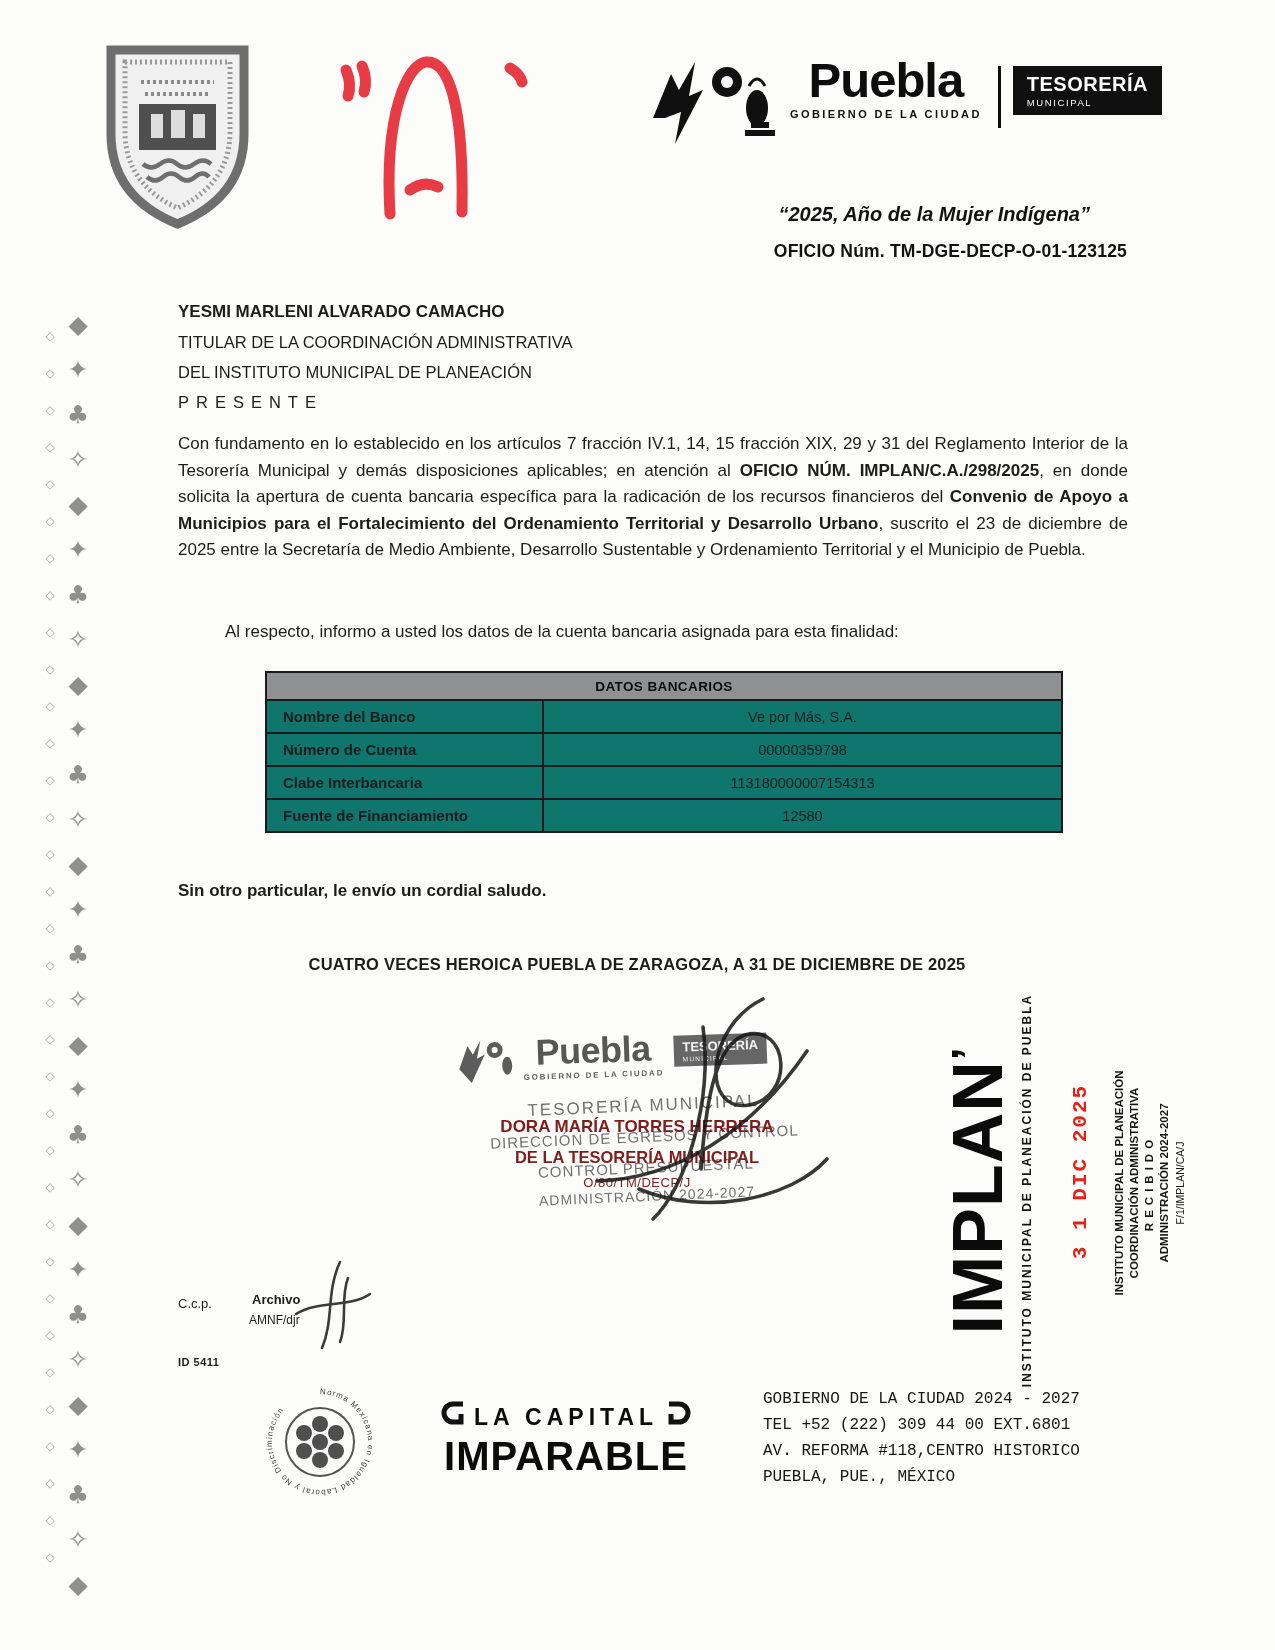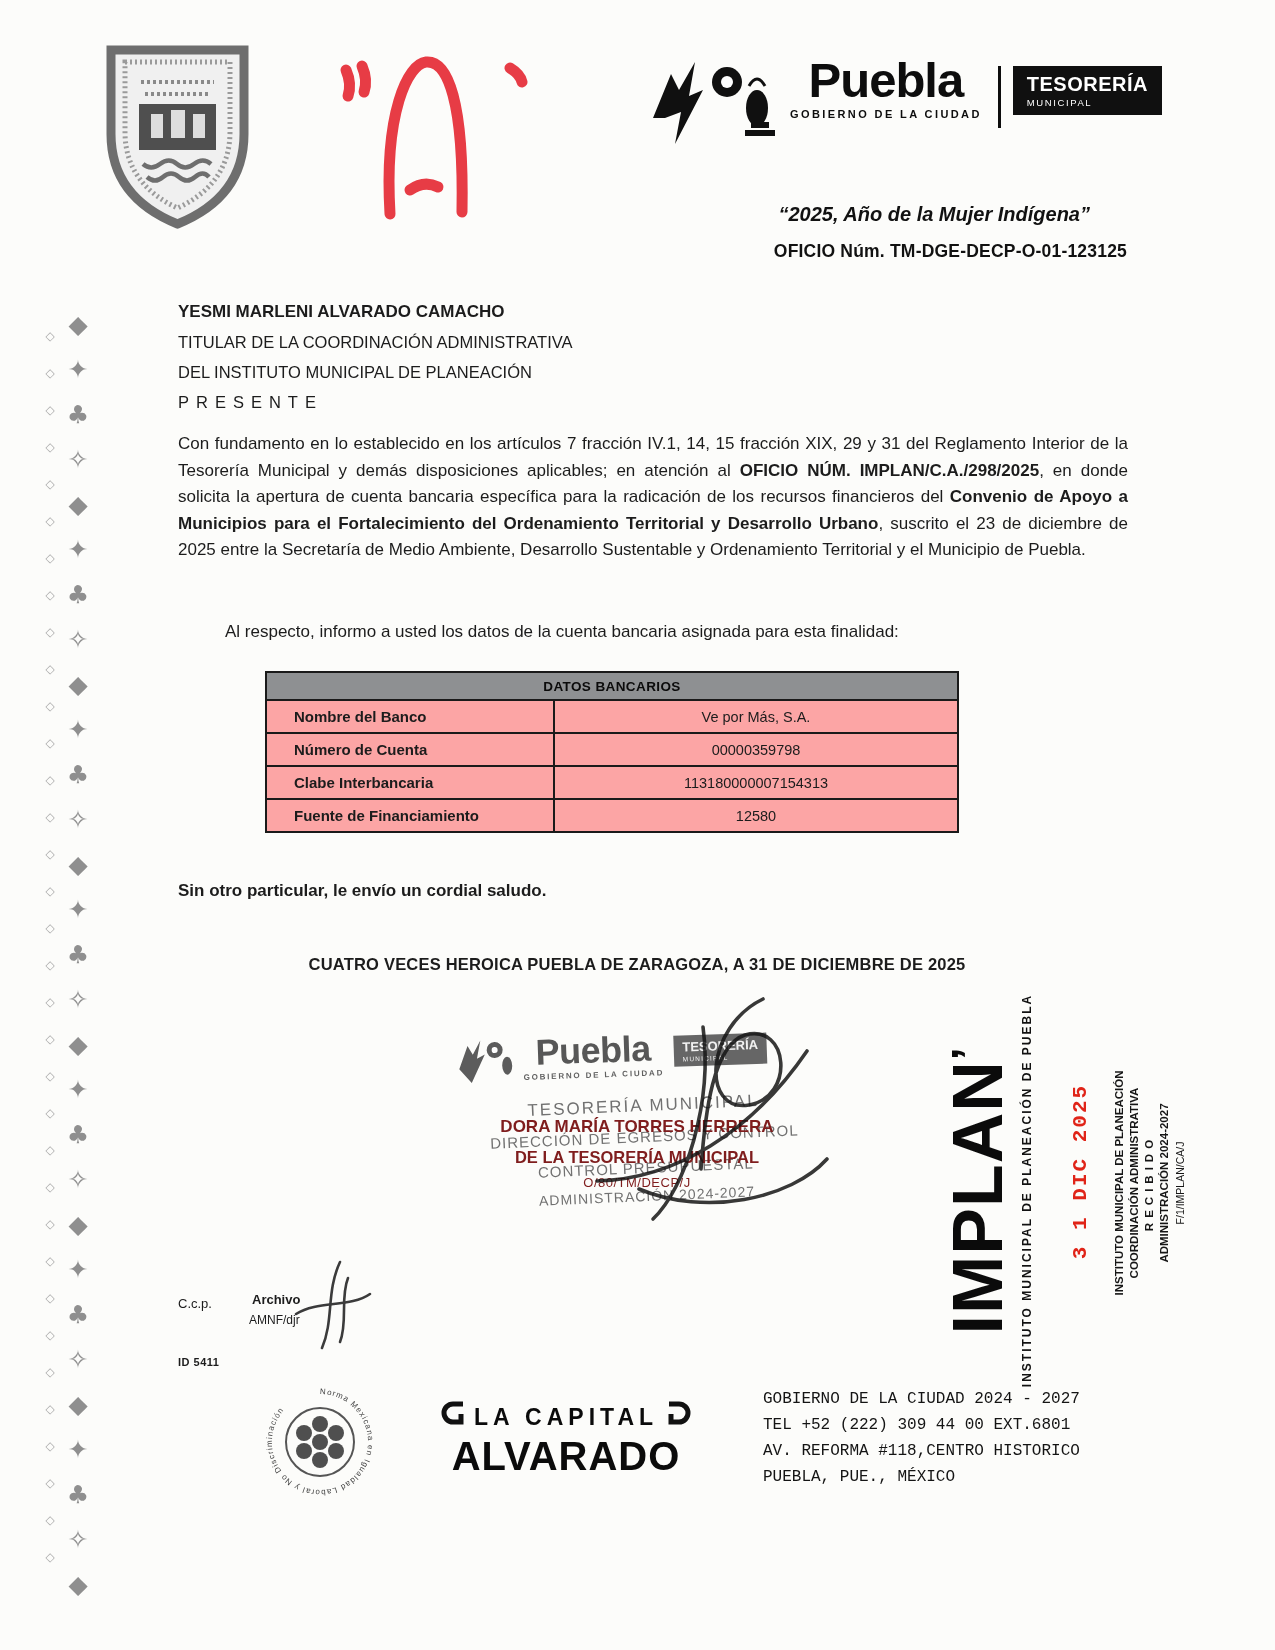--- a/index.html
+++ b/index.html
@@ -34,25 +34,25 @@
   .recipient .name{font-weight:bold;font-size:17px;}
   .presente{letter-spacing:7px;}
 
   
   .p1{left:178px;top:431px;width:950px;font-size:17px;line-height:26.5px;text-align:justify;}
   .p1 .b{font-weight:bold;}
   .p2{left:178px;top:622px;width:950px;font-size:17px;margin-left:47px;}
   .closing{left:178px;top:881px;font-size:17px;font-weight:bold;}
 
   
-  .bank-table{left:265px;top:671px;width:694px;border-collapse:collapse;border:2.5px solid #1a1a1a;background:#fca5a5;}
+  .bank-table{left:265px;top:671px;width:798px;border-collapse:collapse;border:2.5px solid #1a1a1a;background:#0f766e;}
   .bank-table th{background:#8e9092;color:#0b0b0b;font-size:13.5px;font-weight:bold;height:24px;
     border:2px solid #1a1a1a;letter-spacing:.4px;}
   .bank-table td{border:2px solid #1a1a1a;height:29px;font-size:14.5px;}
-  .bank-table .lbl{width:258px;font-weight:bold;padding-left:27px;font-size:15px;}
+  .bank-table .lbl{width:258px;font-weight:bold;padding-left:16px;font-size:15px;}
   .bank-table .val{text-align:center;}
 
   
   .atent-wrap{left:287px;top:942px;width:700px;text-align:center;}
   .atent{font-weight:bold;font-size:16px;letter-spacing:8px;}
   .dateline{font-weight:bold;font-size:16.5px;margin-top:13px;letter-spacing:.2px;}
 
   
   .stamp-logo{left:455px;top:1032px;transform:rotate(-2deg);opacity:.92;display:flex;align-items:flex-start;z-index:1;}
   .stamp-wordwrap{margin-left:8px;text-align:center;}
@@ -370,21 +370,21 @@
             <path d="M22,5 H12 a9,9 0 0,0 0,18 h8 v-8" fill="none" stroke="#111" stroke-width="5"></path>
           </svg>
       </span>
       <span>LA CAPITAL</span>
       <span style="transform:scaleX(-1);display:inline-block;">
         <svg width="24" height="30" viewBox="0 0 24 30">
             <path d="M22,5 H12 a9,9 0 0,0 0,18 h8 v-8" fill="none" stroke="#111" stroke-width="5"></path>
           </svg>
       </span>
     </div>
-    <div class="cap2">ALVARADO</div>
+    <div class="cap2">IMPARABLE</div>
   </div>
 
   <div class="abs address">
     <div>GOBIERNO DE LA CIUDAD 2024 - 2027</div>
     <div>TEL +52 (222) 309 44 00 EXT.6801</div>
     <div>AV. REFORMA #118,CENTRO HISTORICO</div>
     <div>PUEBLA, PUE., MÉXICO</div>
   </div>
 
 </div>

